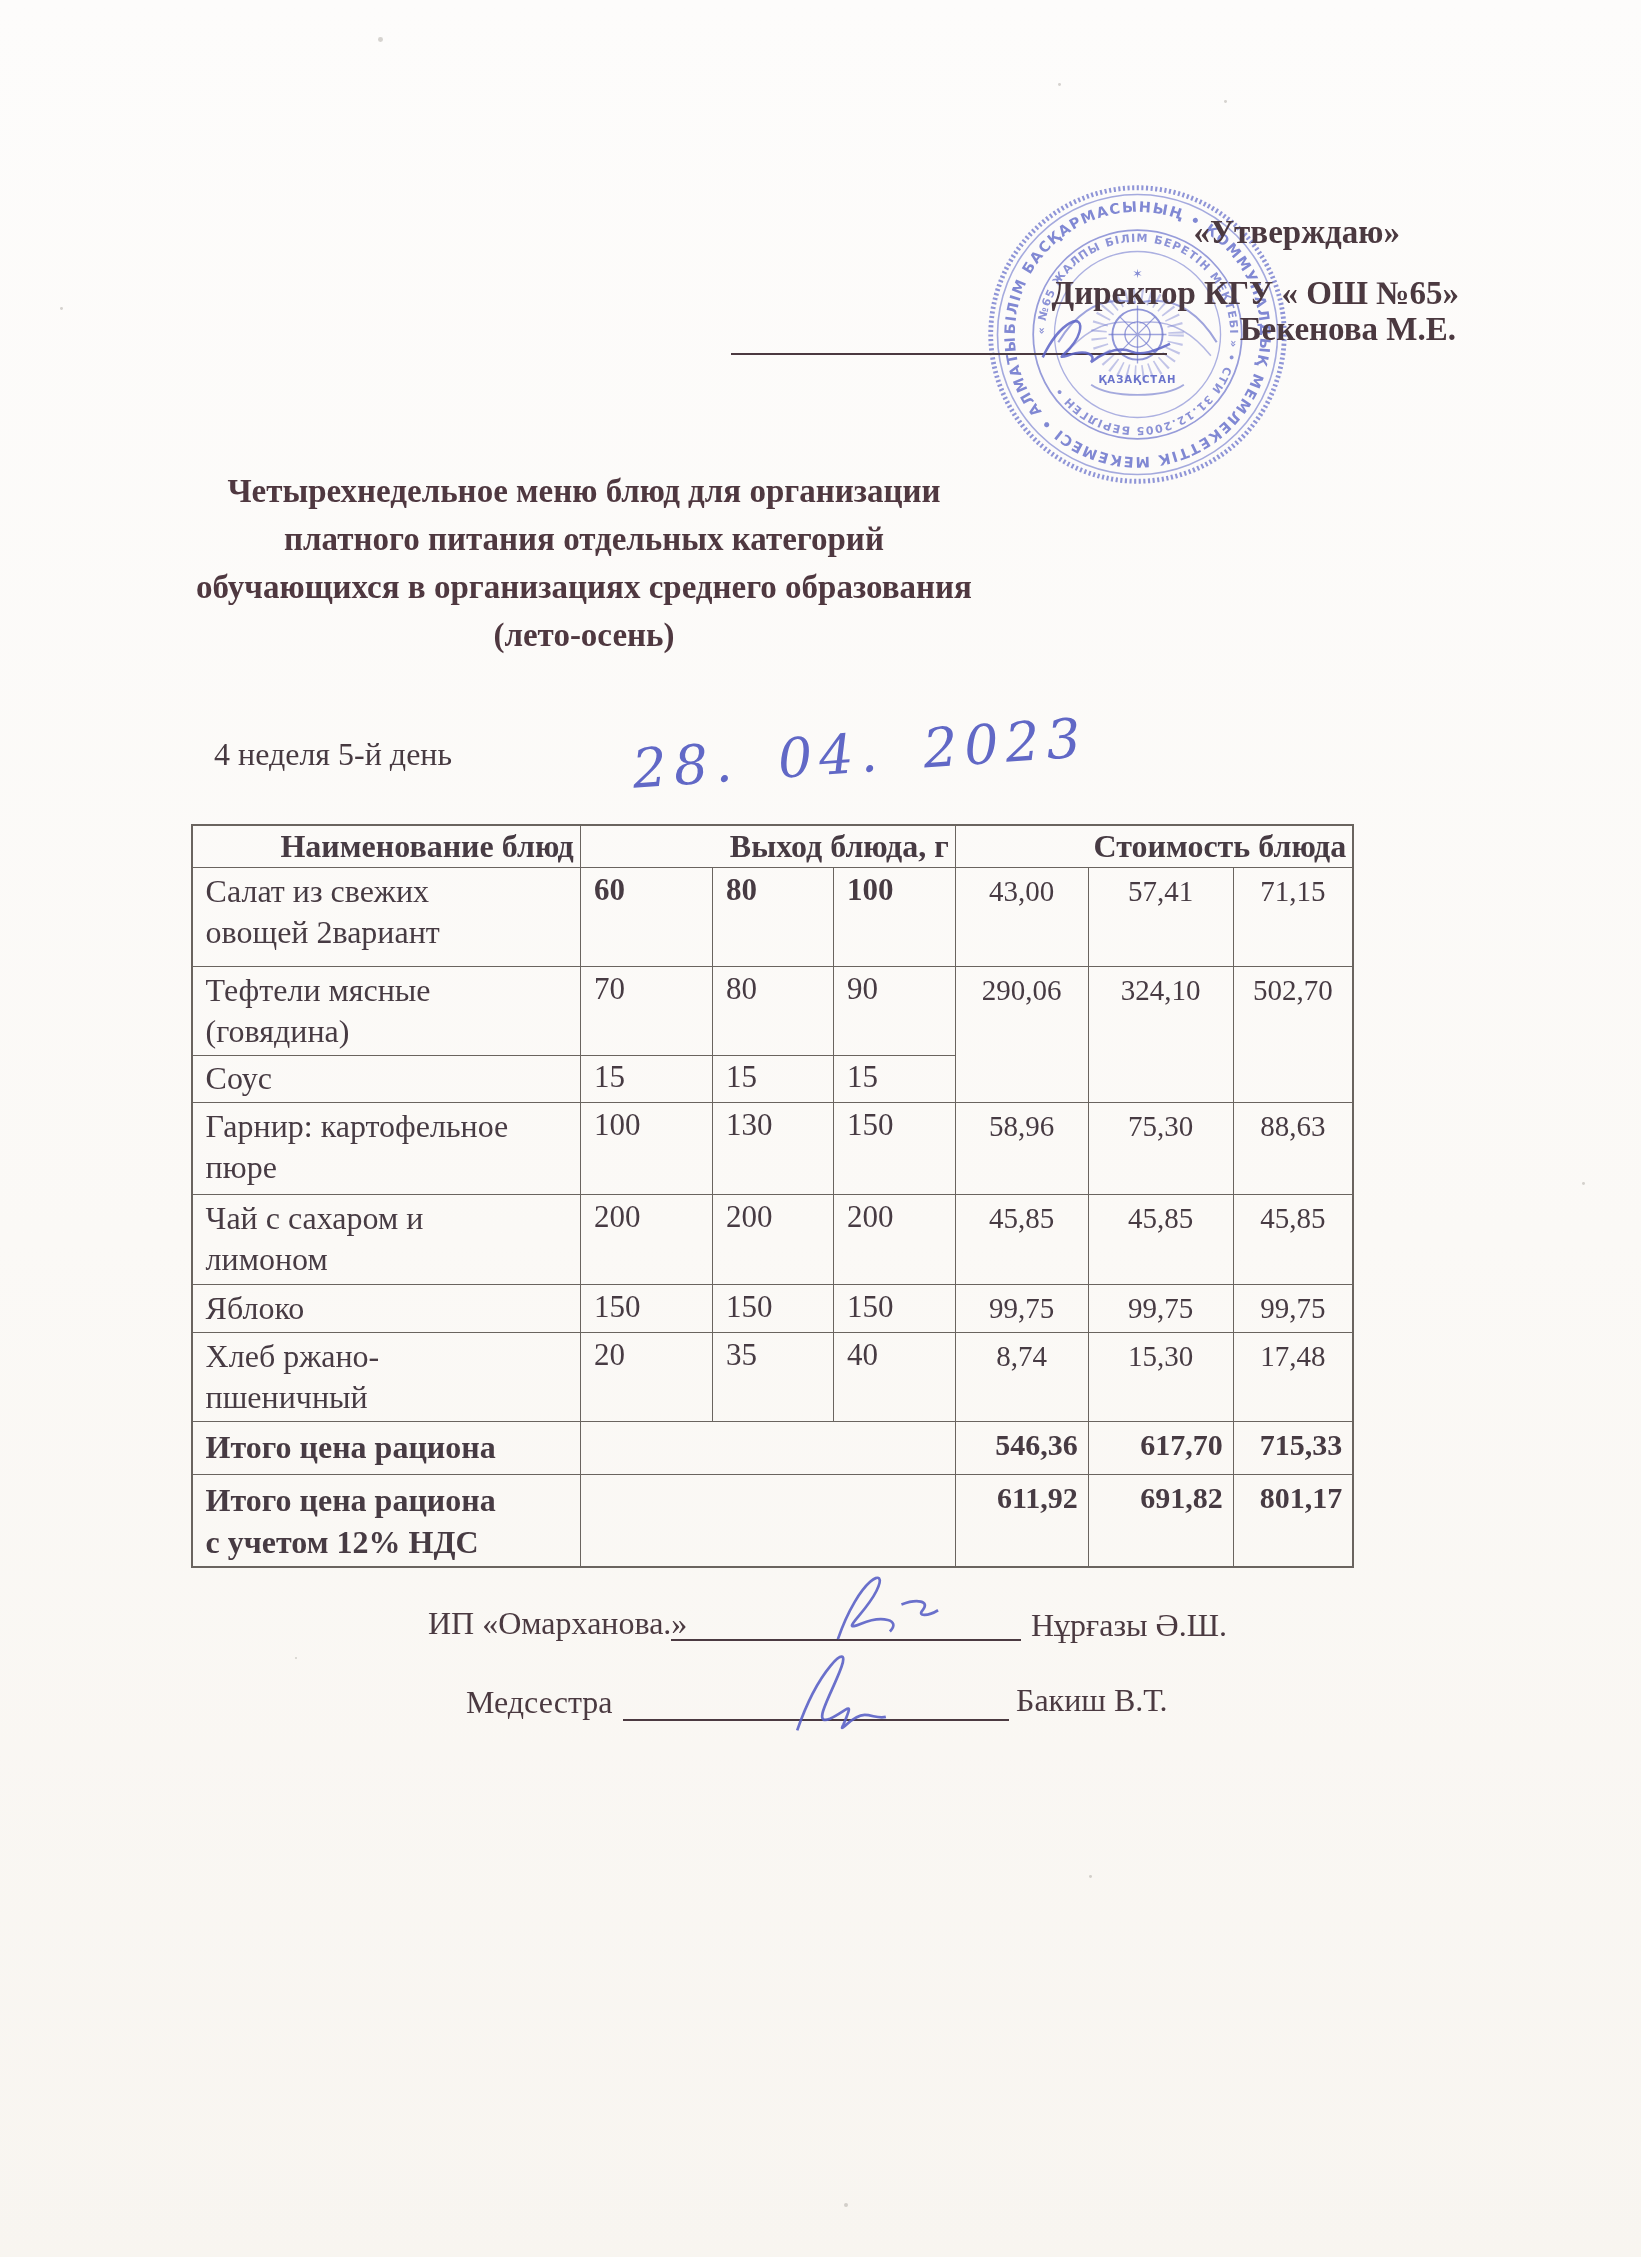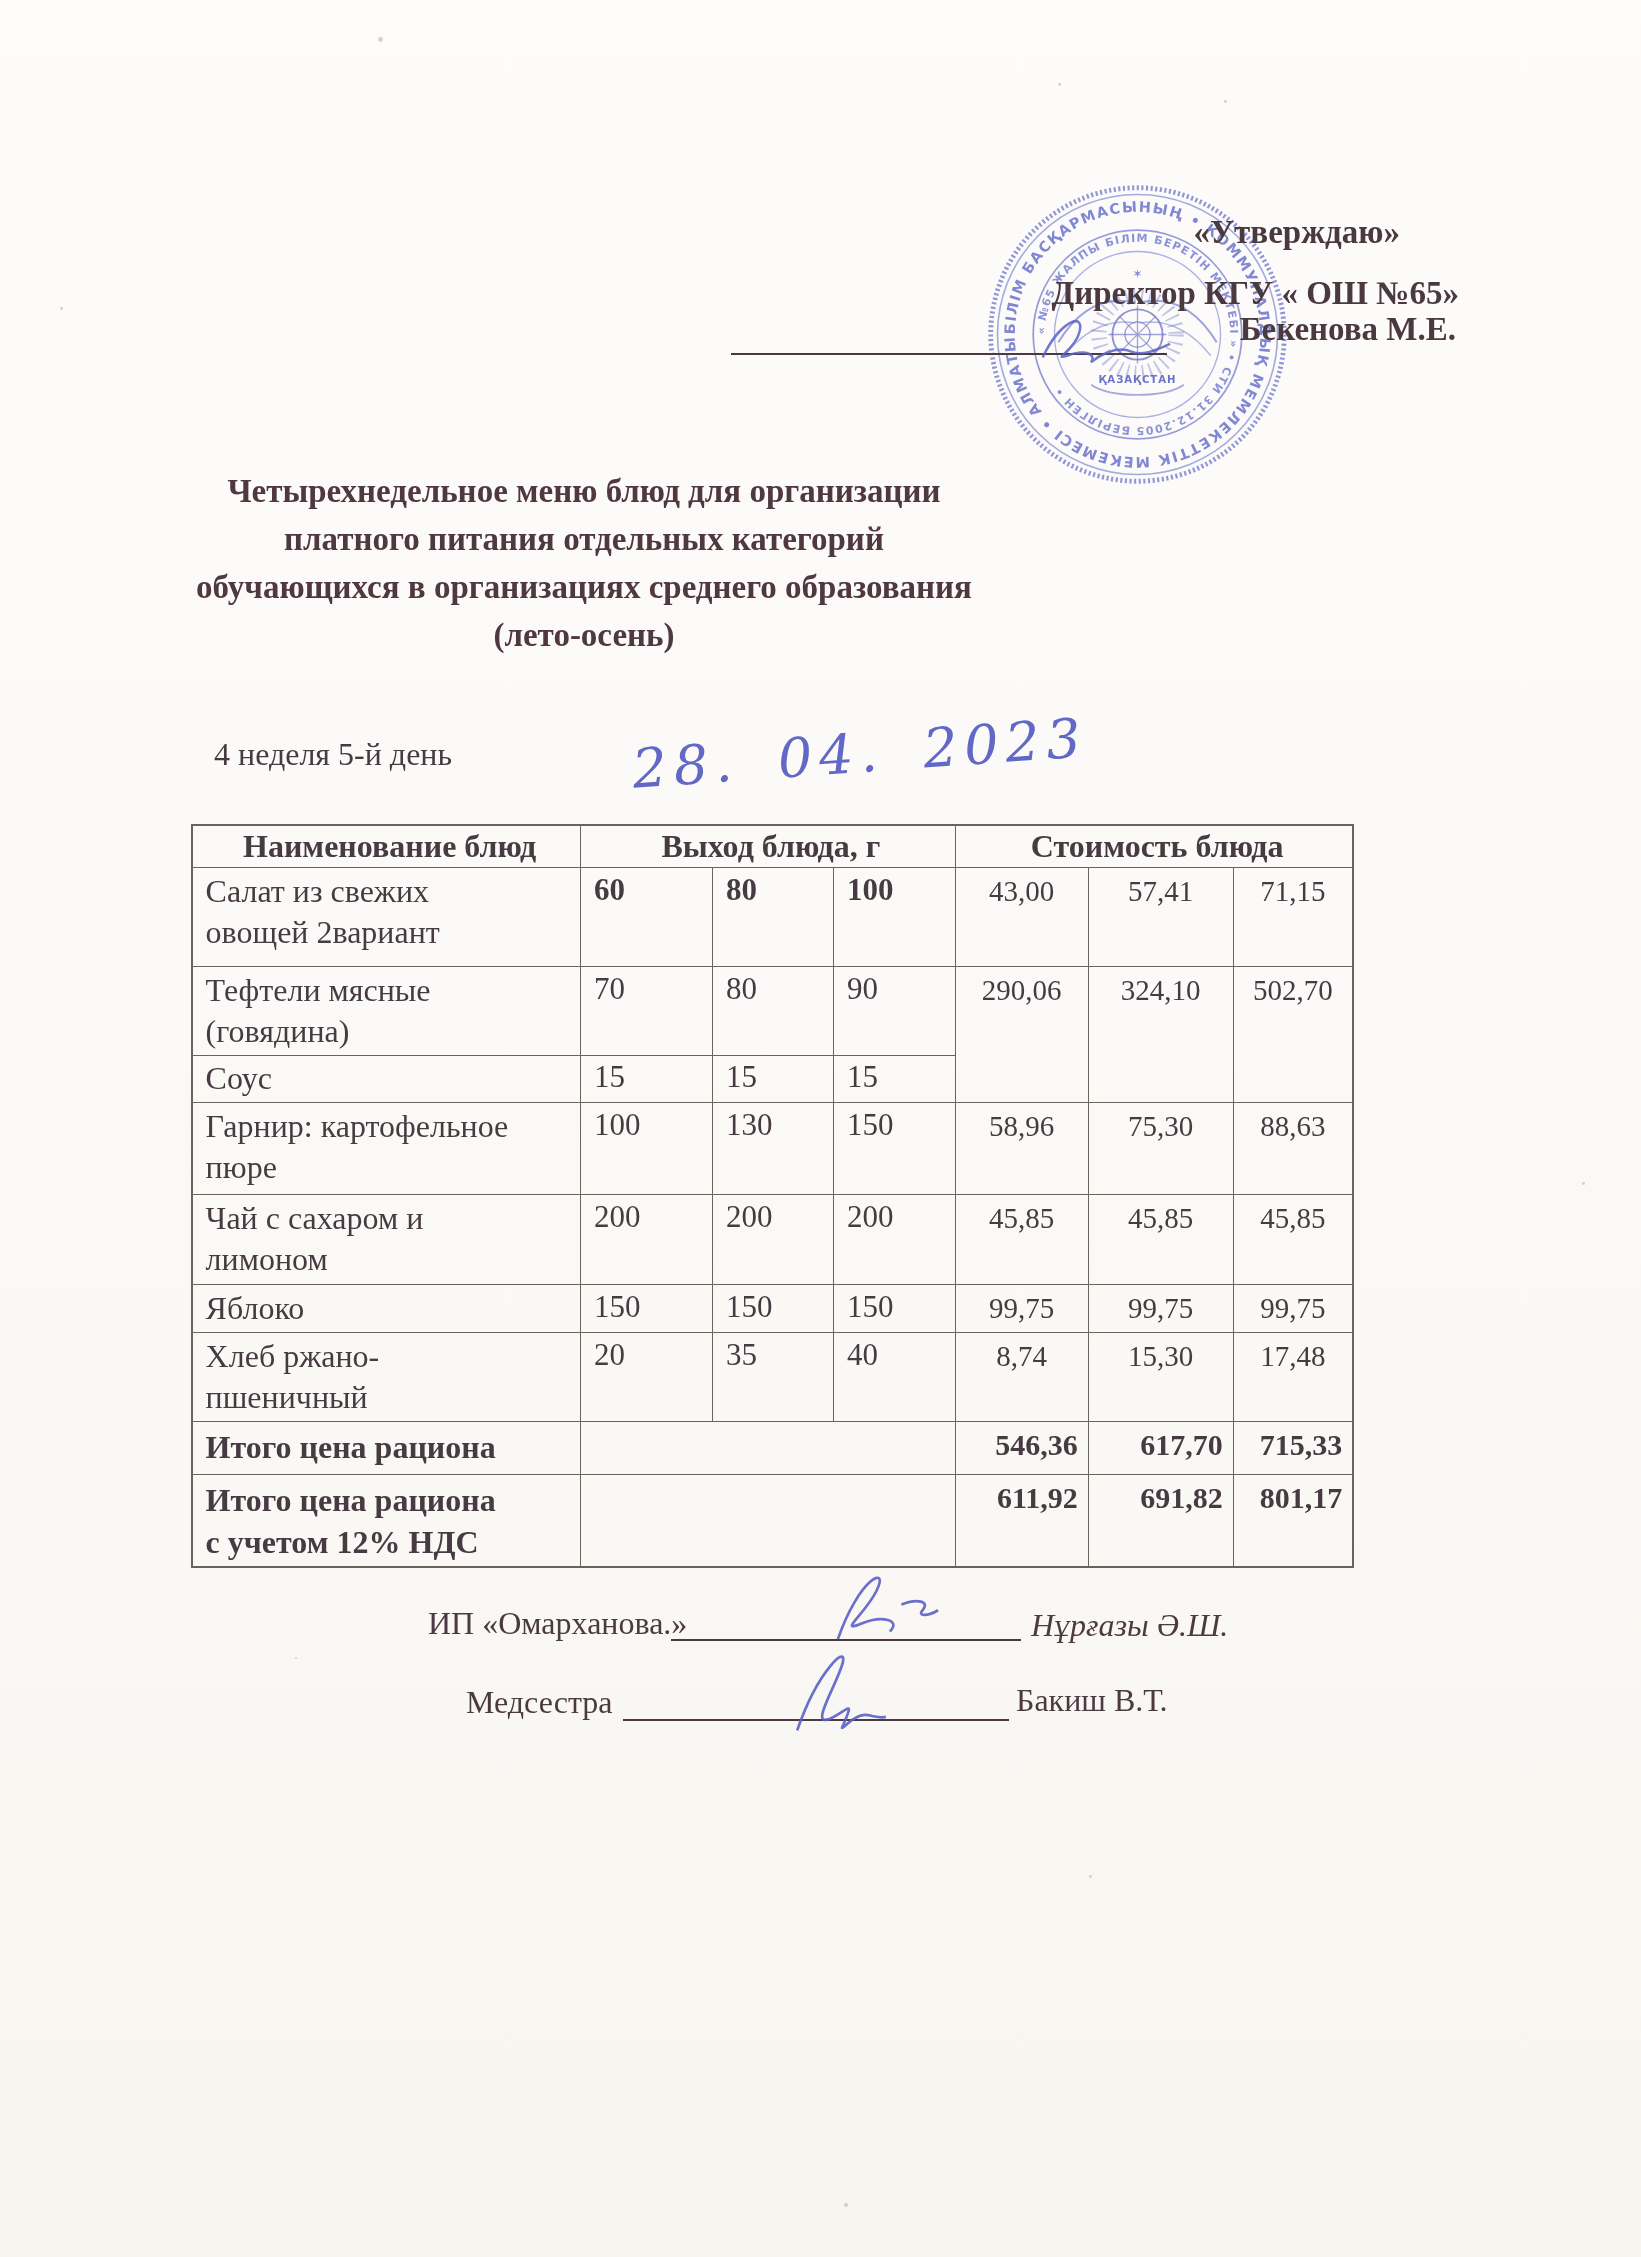--- a/index.html
+++ b/index.html
@@ -26,21 +26,21 @@
     font-family:"DejaVu Serif", serif;
   }
   
   table.menu{
     position:absolute;left:191px;top:824px;width:1161px;
     border-collapse:collapse;table-layout:fixed;z-index:2;
     color:#473b43;
   }
   table.menu td, table.menu th{border:1.9px solid #6a645f;vertical-align:top;overflow:hidden;}
   table.menu{border:2.9px solid #6a645f;}
-  th.h-cell{font-weight:bold;font-size:32px;text-align:center;padding:1.9px 5.8px 1.9px 12.6px;white-space:nowrap;}
+  th.h-cell{font-weight:bold;font-size:32px;text-align:right;padding:1.9px 5.8px 1.9px 12.6px;white-space:nowrap;}
   td.name-cell{font-size:32px;line-height:41px;padding:2.9px 29px 2.9px 12.6px;white-space:pre-line;}
   td.out-cell{font-size:31px;padding:3.9px 3.9px 1.9px 13.5px;}
   td.out-bold{font-weight:bold;margin-top:32px;}
   td.cost-cell{font-size:29px;text-align:center;padding-top:6.8px;}
   td.total-name{font-weight:bold;font-size:32px;line-height:42px;padding:3.9px 9.7px 2.9px 12.6px;white-space:pre-line;}
   td.total-cost{font-weight:bold;font-size:30px;text-align:right;padding:5.8px 9.7px 0 0;}
   td.empty-cell{background:transparent;}
   
   .foot-label{font-size:32px;color:#4b3a41;white-space:nowrap;z-index:2;text-align:right;}
   .sig-line{border-top:2.9px solid #4b3a41;z-index:2;}
@@ -199,21 +199,21 @@
     <td class="total-cost">801,17</td>
   </tr>
 </tbody>
   </table>
 
 <div class="abs foot-label" style="left:428px;top:1605px;">ИП «Омарханова.»</div>
 <div class="abs sig-line" style="left:671px;top:1639px;width:350px;"></div>
 <svg class="abs sig-svg" style="left:809px;top:1562px;" width="183" height="83" viewBox="0 0 190 86">
   <path d="M30,80 C52,16 84,2 70,30 C58,54 30,74 54,64 C76,55 96,60 84,72 M96,44 C112,38 126,40 118,50 C112,57 124,56 134,50" fill="none" stroke="#5a61c6" stroke-width="2.8" opacity="0.9"></path>
 </svg>
-<div class="abs foot-label" style="left:1031px;top:1607px;font-style:italic;">Нұрғазы Ә.Ш.</div>
+<div class="abs foot-label" style="left:1031px;top:1607px;">Нұрғазы Ә.Ш.</div>
 
 <div class="abs foot-label" style="left:466px;top:1684px;">Медсестра</div>
 <div class="abs sig-line" style="left:623px;top:1719px;width:386px;"></div>
 <svg class="abs sig-svg" style="left:772px;top:1634px;" width="193" height="106" viewBox="0 0 200 110">
   <path d="M26,100 C48,36 82,6 72,34 C62,62 40,96 60,88 C78,80 86,66 74,94 C68,106 82,84 96,84 C104,84 110,88 118,86" fill="none" stroke="#5a61c6" stroke-width="2.8" opacity="0.9"></path>
 </svg>
 <div class="abs foot-label" style="left:1016px;top:1682px;">Бакиш В.Т.</div>
 
 <div class="abs speck" style="left:378px;top:37px;width:4.8px;height:4.8px;"></div>
 <div class="abs speck" style="left:1058px;top:83px;width:2.9px;height:2.9px;"></div>

